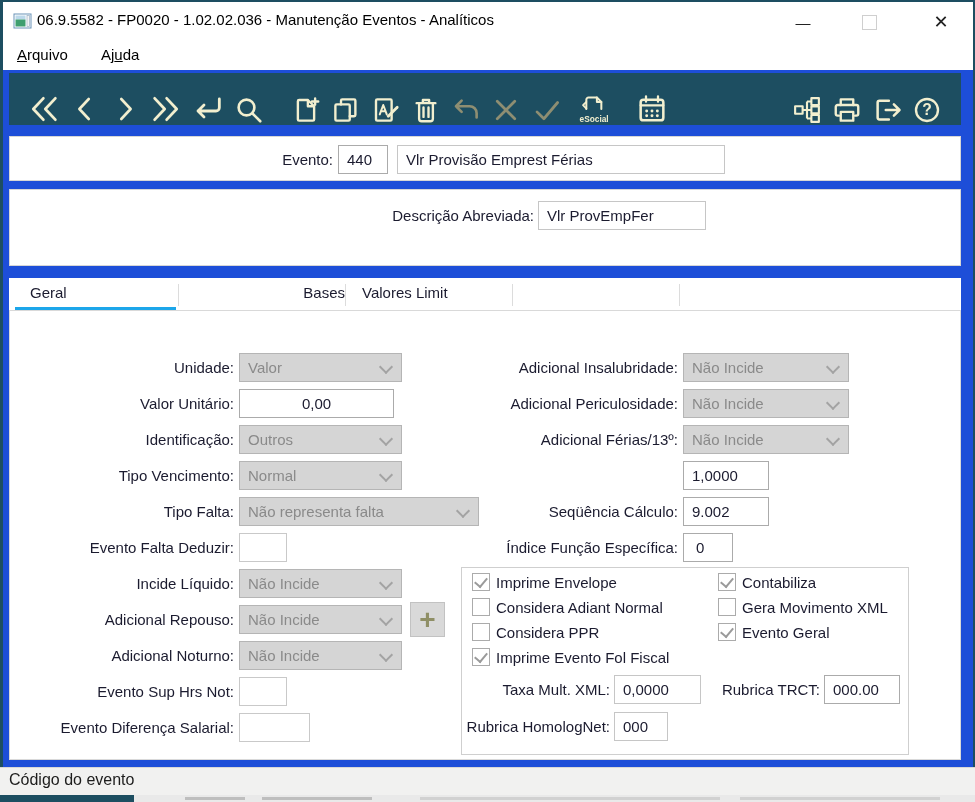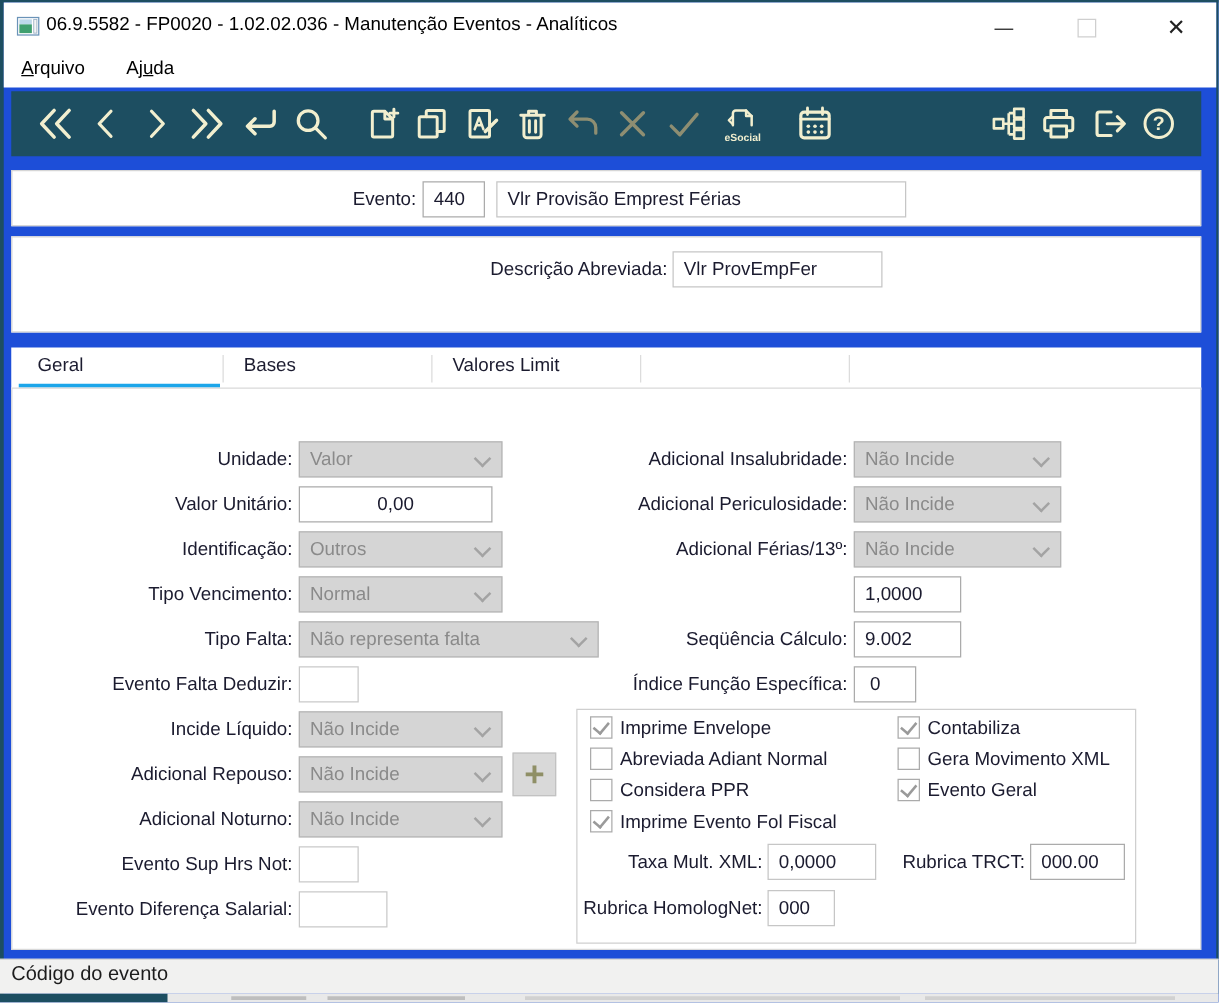--- a/index.html
+++ b/index.html
@@ -11,21 +11,21 @@
   #titlebar{position:absolute;left:3px;top:2px;right:2px;height:38px;background:#fff;}
   #title-text{position:absolute;left:34px;top:9px;font-size:15px;color:#000;white-space:nowrap;}
   .winctl{position:absolute;top:5px;width:46px;height:30px;display:flex;align-items:center;justify-content:center;color:#222;font-size:15px;}
   .winctl.max span{width:13px;height:13px;border:1px solid #cfcfcf;display:block;}
   
   #menubar{position:absolute;left:3px;top:40px;right:2px;height:30px;background:#fff;}
   .menu-item{position:absolute;top:3px;height:24px;line-height:24px;font-size:15px;color:#000;padding:0 4px;}
   .accel{text-decoration:underline;}
   
   #toolbar{position:absolute;left:9px;top:73px;width:952px;height:52px;background:#1d4e61;
-    display:flex;align-items:center;padding:0 14px;box-sizing:border-box;}
+    display:flex;align-items:flex-end;padding:0 14px;box-sizing:border-box;}
   .tbtn{color:#f2efcf;display:flex;flex-direction:column;align-items:center;justify-content:center;margin:0 5px;cursor:pointer;}
   .tbtn.dim{color:#8e8e72;}
   .tbtn svg{display:block;}
   .tb-spacer{flex:1;}
   .gap-l{margin-left:22px;}
   .gap-m{margin-left:18px;}
   
   .panel{position:absolute;left:9px;width:952px;background:#fff;border:1px solid #d6d6d6;box-sizing:border-box;}
   .lbl{position:absolute;height:29px;line-height:29px;text-align:right;color:#1b1b2f;font-size:15px;white-space:nowrap;}
   .inp{position:absolute;height:29px;box-sizing:border-box;border:1px solid #ababab;background:#fff;
@@ -224,21 +224,21 @@
   </div>
 
   <div class="panel" style="top:189px;height:77px;">
     <div class="lbl" style="left:0;width:524px;top:11px;">Descrição Abreviada:</div>
     <div class="inp" style="left:528px;top:11px;width:168px;border-color:#c6c6c6;">Vlr ProvEmpFer</div>
   </div>
 
   <div id="tabbar">
     <div class="tab on" style="left:4px;width:167px;"><span>Geral</span></div>
     <div class="tabsep" style="left:169px;"></div>
-    <div class="tab" style="left:169px;width:167px;"><span>Bases</span></div>
+    <div class="tab" style="left:169px;width:167px;text-align:right;"><span>Bases</span></div>
     <div class="tabsep" style="left:336px;"></div>
     <div class="tab" style="left:336px;width:167px;"><span>Valores Limit</span></div>
     <div class="tabsep" style="left:503px;"></div>
     <div class="tabsep" style="left:670px;"></div>
   </div>
 
   <div id="tabpanel">
 
     <div class="lbl" style="left:0;width:224px;top:42px;">Unidade:</div>
     <div class="select" style="left:229px;top:42px;width:163px;"><span>Valor</span><span class="chev"></span></div>
@@ -293,21 +293,21 @@
     <div class="lbl" style="left:430px;width:238px;top:222px;">Índice Função Específica:</div>
     <div class="inp" style="left:673px;top:222px;width:50px;padding-left:12px;">0</div>
 
     <div id="groupbox">
       <div class="cb on" style="left:10px;top:4px;">
           <span class="cbbox"></span>
           <span class="cblabel">Imprime Envelope</span>
         </div>
       <div class="cb" style="left:10px;top:29px;">
           <span class="cbbox"></span>
-          <span class="cblabel">Abreviada Adiant Normal</span>
+          <span class="cblabel">Considera Adiant Normal</span>
         </div>
       <div class="cb" style="left:10px;top:54px;">
           <span class="cbbox"></span>
           <span class="cblabel">Considera PPR</span>
         </div>
       <div class="cb on" style="left:10px;top:79px;">
           <span class="cbbox"></span>
           <span class="cblabel">Imprime Evento Fol Fiscal</span>
         </div>
       <div class="cb on" style="left:256px;top:4px;">

